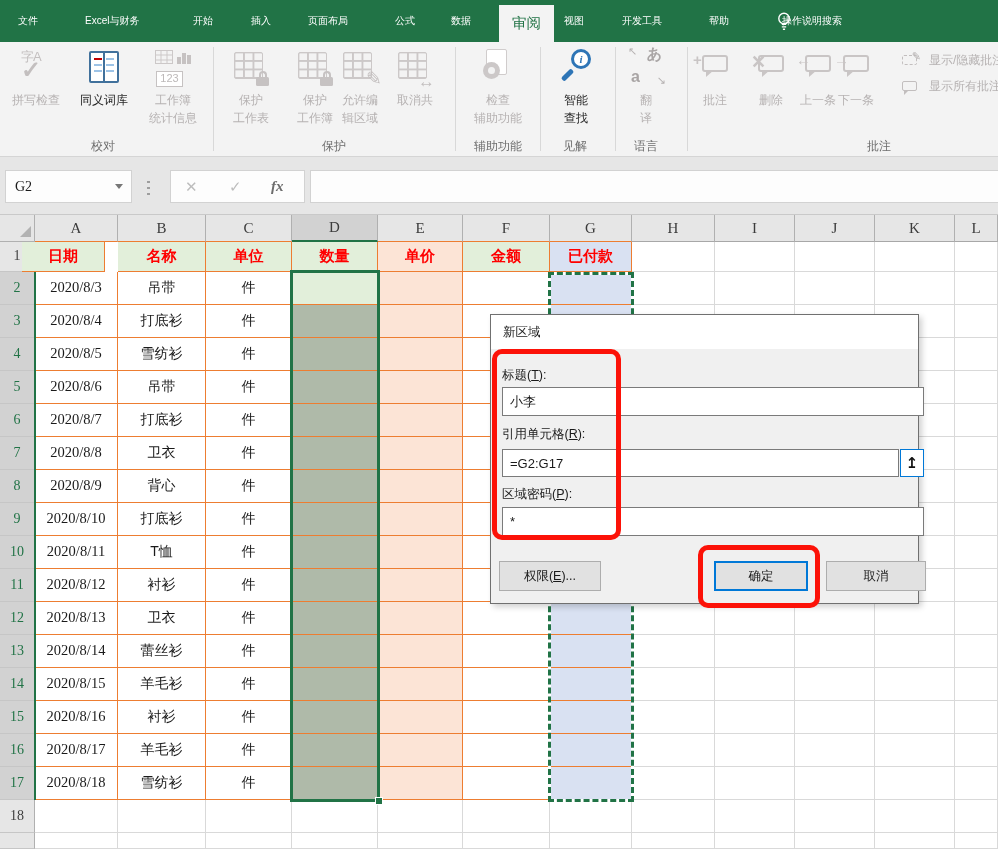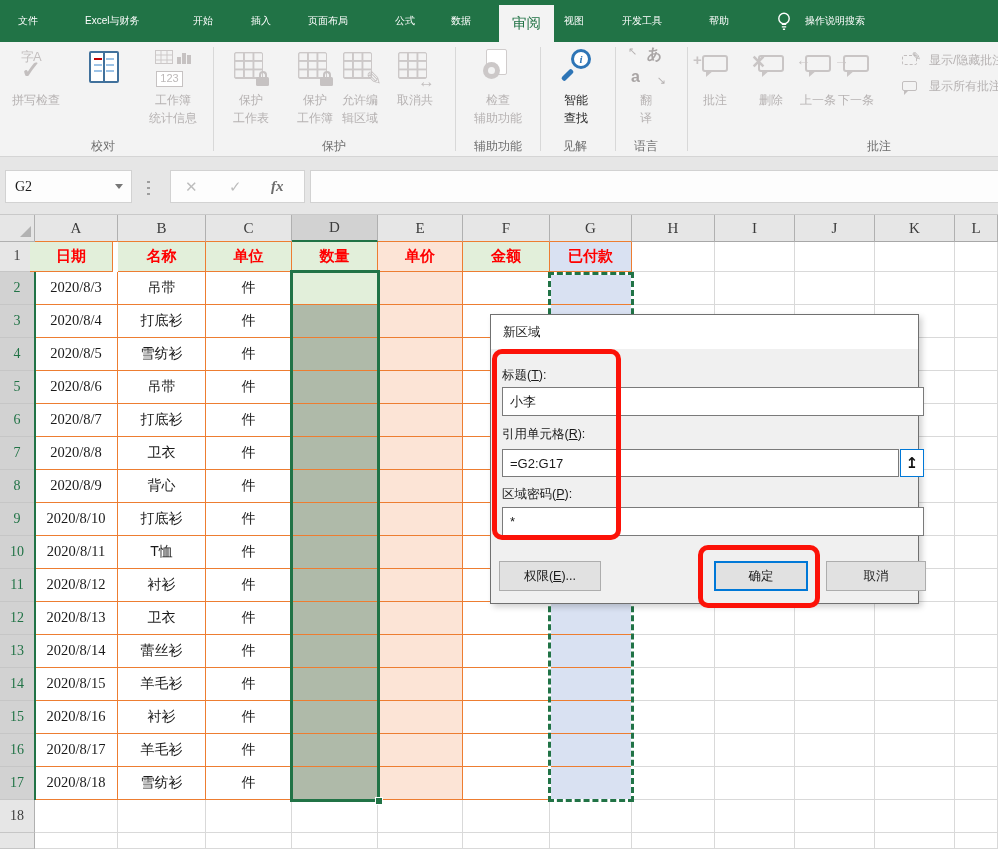--- a/index.html
+++ b/index.html
@@ -57,21 +57,21 @@
   <span class="tab" style="left:395px">公式</span>
   <span class="tab" style="left:451px">数据</span>
   <div id="tab-active" style="left:499px;width:55px">审阅</div>
   <span class="tab" style="left:564px">视图</span>
   <span class="tab" style="left:622px">开发工具</span>
   <span class="tab" style="left:709px">帮助</span>
   <span style="position:absolute;left:776px;top:11px"><svg width="16" height="21" viewBox="0 0 16 21">
         <circle cx="8" cy="7.5" r="5.2" fill="none" stroke="#fff" stroke-width="1.4"></circle>
         <path d="M5.8 13.4 h4.4 M5.8 15.9 h4.4 M6.9 18.3 h2.2" stroke="#fff" stroke-width="1.4" fill="none"></path>
       </svg></span>
-  <span class="tab" style="left:805px">操作说明搜索</span>
+  <span class="tab" style="left:782px">操作说明搜索</span>
 </div>
 
 <div id="ribbon">
   <div class="rsep" style="left:213px"></div>
   <div class="rsep" style="left:455px"></div>
   <div class="rsep" style="left:540px"></div>
   <div class="rsep" style="left:615px"></div>
   <div class="rsep" style="left:687px"></div>
 
   <div class="rbtn dis" style="left:6px;width:60px">
@@ -88,20 +88,23 @@
       <div style="position:absolute;left:3px;top:2px;width:30px;height:32px;border:2px solid #41719c;border-radius:2px;background:#fff">
         <i style="position:absolute;left:50%;top:0;width:2px;height:100%;background:#41719c;transform:translateX(-50%)"></i>
         <i style="position:absolute;left:3px;top:5px;width:8px;height:2px;background:#c00000"></i>
         <i style="position:absolute;left:3px;top:11px;width:8px;height:2px;background:#9dc3e6"></i>
         <i style="position:absolute;left:3px;top:17px;width:8px;height:2px;background:#9dc3e6"></i>
         <i style="position:absolute;right:3px;top:5px;width:8px;height:2px;background:#9dc3e6"></i>
         <i style="position:absolute;right:3px;top:11px;width:8px;height:2px;background:#9dc3e6"></i>
         <i style="position:absolute;right:3px;top:17px;width:8px;height:2px;background:#9dc3e6"></i>
       </div>
     </div>
+    <div class="rlab">
+        <div>同义词库</div>
+      </div>
   </div>
   <div class="rbtn dis" style="left:140px;width:66px">
     <div class="ricon">
       <div style="position:absolute;left:0;top:1px;width:18px;height:14px;border:1.5px solid #ccc8c8;background-image:linear-gradient(#ccc8c8 1.5px,transparent 1.5px),linear-gradient(90deg,#ccc8c8 1.5px,transparent 1.5px);background-size:6px 5px;background-position:-1.5px -1.5px"></div>
       <i style="position:absolute;left:22px;top:8px;width:3.5px;height:7px;background:#c6c2c2"></i>
       <i style="position:absolute;left:27px;top:4px;width:3.5px;height:11px;background:#c6c2c2"></i>
       <i style="position:absolute;left:32px;top:6px;width:3.5px;height:9px;background:#c6c2c2"></i>
       <div style="position:absolute;left:1px;bottom:0;width:27px;height:16px;border:1.5px solid #c6c2c2;background:#fff;color:#bdb9b9;font-size:11px;line-height:13px;text-align:center">123</div>
     </div>
     <div class="rlab">
@@ -274,21 +277,21 @@
     <div class="cell" style="left: 292px; top: 0px; width: 86px; height: 27px; background: rgb(210, 210, 210); border-right: 1px solid rgb(176, 176, 176); border-bottom: 2.5px solid rgb(33, 115, 70); font: 15px &quot;Liberation Serif&quot;, serif; color: rgb(60, 60, 60);">D</div>
     <div class="cell" style="left: 378px; top: 0px; width: 85px; height: 27px; background: rgb(230, 230, 230); border-right: 1px solid rgb(176, 176, 176); border-bottom: 1px solid rgb(237, 125, 49); font: 15px &quot;Liberation Serif&quot;, serif; color: rgb(60, 60, 60);">E</div>
     <div class="cell" style="left: 463px; top: 0px; width: 87px; height: 27px; background: rgb(230, 230, 230); border-right: 1px solid rgb(176, 176, 176); border-bottom: 1px solid rgb(237, 125, 49); font: 15px &quot;Liberation Serif&quot;, serif; color: rgb(60, 60, 60);">F</div>
     <div class="cell" style="left: 550px; top: 0px; width: 82px; height: 27px; background: rgb(230, 230, 230); border-right: 1px solid rgb(176, 176, 176); border-bottom: 1px solid rgb(237, 125, 49); font: 15px &quot;Liberation Serif&quot;, serif; color: rgb(60, 60, 60);">G</div>
     <div class="cell" style="left: 632px; top: 0px; width: 83px; height: 27px; background: rgb(230, 230, 230); border-right: 1px solid rgb(176, 176, 176); border-bottom: 1px solid rgb(168, 168, 168); font: 15px &quot;Liberation Serif&quot;, serif; color: rgb(60, 60, 60);">H</div>
     <div class="cell" style="left: 715px; top: 0px; width: 80px; height: 27px; background: rgb(230, 230, 230); border-right: 1px solid rgb(176, 176, 176); border-bottom: 1px solid rgb(168, 168, 168); font: 15px &quot;Liberation Serif&quot;, serif; color: rgb(60, 60, 60);">I</div>
     <div class="cell" style="left: 795px; top: 0px; width: 80px; height: 27px; background: rgb(230, 230, 230); border-right: 1px solid rgb(176, 176, 176); border-bottom: 1px solid rgb(168, 168, 168); font: 15px &quot;Liberation Serif&quot;, serif; color: rgb(60, 60, 60);">J</div>
     <div class="cell" style="left: 875px; top: 0px; width: 80px; height: 27px; background: rgb(230, 230, 230); border-right: 1px solid rgb(176, 176, 176); border-bottom: 1px solid rgb(168, 168, 168); font: 15px &quot;Liberation Serif&quot;, serif; color: rgb(60, 60, 60);">K</div>
     <div class="cell" style="left: 955px; top: 0px; width: 43px; height: 27px; background: rgb(230, 230, 230); border-right: 1px solid rgb(176, 176, 176); border-bottom: 1px solid rgb(168, 168, 168); font: 15px &quot;Liberation Serif&quot;, serif; color: rgb(60, 60, 60);">L</div>
     <div class="cell" style="left: 0px; top: 27px; width: 35px; height: 29.5px; background: rgb(230, 230, 230); color: rgb(63, 63, 63); border-right: 1px solid rgb(176, 176, 176); border-bottom: 1px solid rgb(198, 198, 198); font: 14px &quot;Liberation Serif&quot;, serif;">1</div>
-    <div class="cell" style="left: 30px; top: 27px; width: 83px; height: 29.5px; border-right: 1px solid rgb(237, 125, 49); border-bottom: 1px solid rgb(237, 125, 49); background: rgb(226, 239, 218); color: rgb(255, 0, 0); font-weight: bold; font-size: 15px;">日期</div>
+    <div class="cell" style="left: 22px; top: 27px; width: 83px; height: 29.5px; border-right: 1px solid rgb(237, 125, 49); border-bottom: 1px solid rgb(237, 125, 49); background: rgb(226, 239, 218); color: rgb(255, 0, 0); font-weight: bold; font-size: 15px;">日期</div>
     <div class="cell" style="left: 118px; top: 27px; width: 88px; height: 29.5px; border-right: 1px solid rgb(237, 125, 49); border-bottom: 1px solid rgb(237, 125, 49); background: rgb(226, 239, 218); color: rgb(255, 0, 0); font-weight: bold; font-size: 15px;">名称</div>
     <div class="cell" style="left: 206px; top: 27px; width: 86px; height: 29.5px; border-right: 1px solid rgb(237, 125, 49); border-bottom: 1px solid rgb(237, 125, 49); background: rgb(226, 239, 218); color: rgb(255, 0, 0); font-weight: bold; font-size: 15px;">单位</div>
     <div class="cell" style="left: 292px; top: 27px; width: 86px; height: 29.5px; border-right: 1px solid rgb(237, 125, 49); border-bottom: 1px solid rgb(237, 125, 49); background: rgb(226, 239, 218); color: rgb(255, 0, 0); font-weight: bold; font-size: 15px;">数量</div>
     <div class="cell" style="left: 378px; top: 27px; width: 85px; height: 29.5px; border-right: 1px solid rgb(237, 125, 49); border-bottom: 1px solid rgb(237, 125, 49); background: rgb(252, 228, 214); color: rgb(255, 0, 0); font-weight: bold; font-size: 15px;">单价</div>
     <div class="cell" style="left: 463px; top: 27px; width: 87px; height: 29.5px; border-right: 1px solid rgb(237, 125, 49); border-bottom: 1px solid rgb(237, 125, 49); background: rgb(226, 239, 218); color: rgb(255, 0, 0); font-weight: bold; font-size: 15px;">金额</div>
     <div class="cell" style="left: 550px; top: 27px; width: 82px; height: 29.5px; border-right: 1px solid rgb(237, 125, 49); border-bottom: 1px solid rgb(237, 125, 49); background: rgb(217, 225, 242); color: rgb(255, 0, 0); font-weight: bold; font-size: 15px;">已付款</div>
     <div class="cell" style="left: 632px; top: 27px; width: 83px; height: 29.5px; background: rgb(255, 255, 255); border-right: 1px solid rgb(217, 217, 217); border-bottom: 1px solid rgb(217, 217, 217);"></div>
     <div class="cell" style="left: 715px; top: 27px; width: 80px; height: 29.5px; background: rgb(255, 255, 255); border-right: 1px solid rgb(217, 217, 217); border-bottom: 1px solid rgb(217, 217, 217);"></div>
     <div class="cell" style="left: 795px; top: 27px; width: 80px; height: 29.5px; background: rgb(255, 255, 255); border-right: 1px solid rgb(217, 217, 217); border-bottom: 1px solid rgb(217, 217, 217);"></div>
     <div class="cell" style="left: 875px; top: 27px; width: 80px; height: 29.5px; background: rgb(255, 255, 255); border-right: 1px solid rgb(217, 217, 217); border-bottom: 1px solid rgb(217, 217, 217);"></div>

